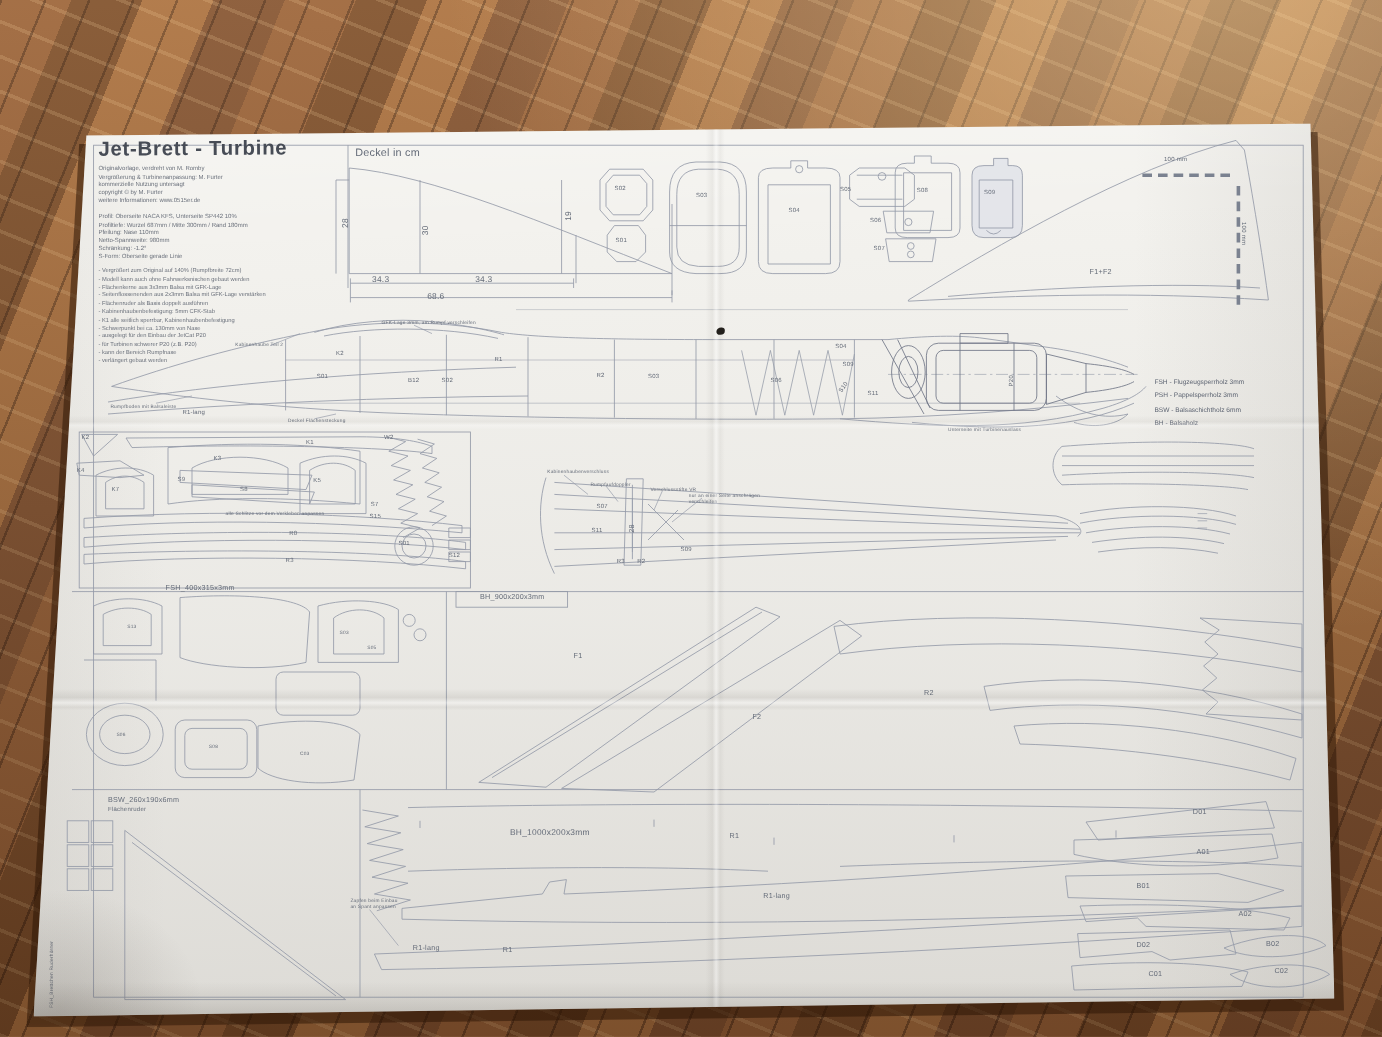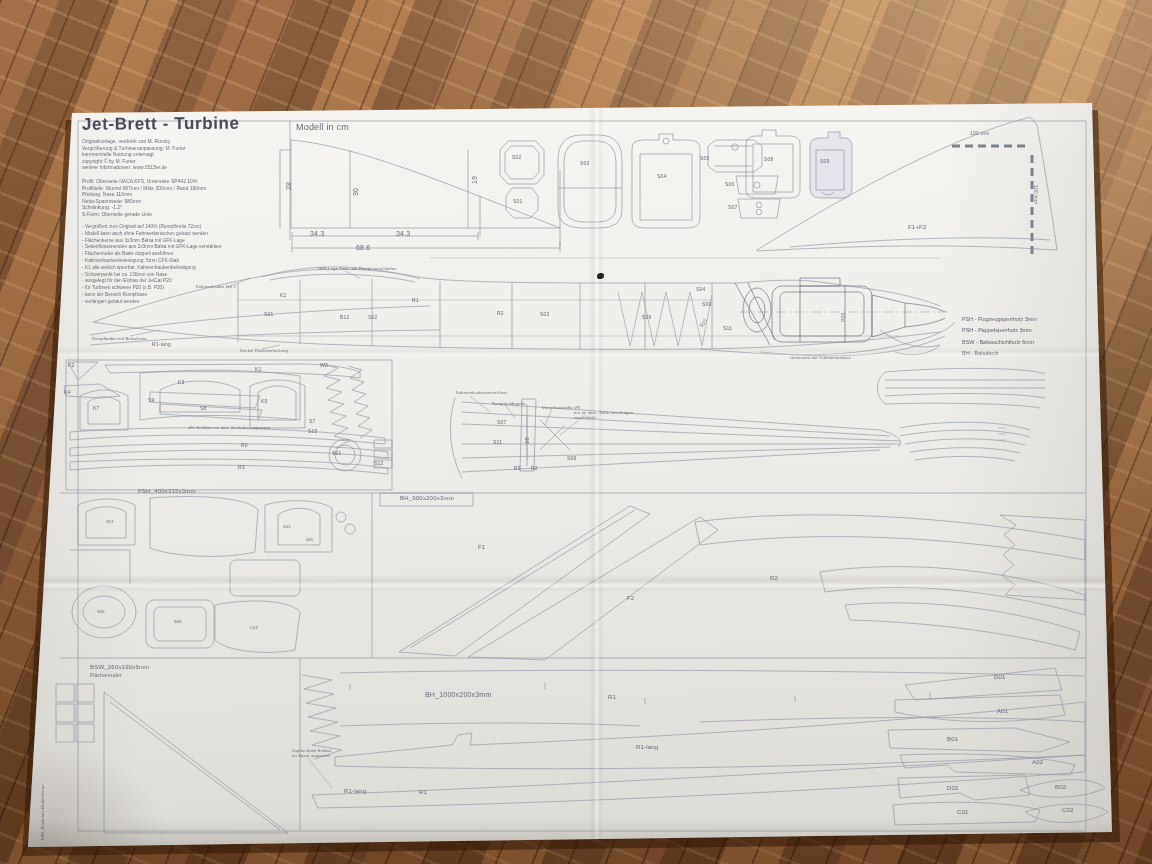--- a/index.html
+++ b/index.html
@@ -223,21 +223,21 @@
     </div>
 
   <div class="legend-block" id="legend-lines">
       <div class="legend-line">FSH - Flugzeugsperrholz 3mm</div>
       <div class="legend-line">PSH - Pappelsperrholz 3mm</div>
       <div class="legend-line">BSW - Balsaschichtholz 6mm</div>
       <div class="legend-line">BH - Balsaholz</div>
     </div>
 
   <div id="labels">
-      <span class="plan-label" style="left: 296px; top: 122px; font-size: 9px;">Modell in cm</span>
+      <span class="plan-label" style="left: 296px; top: 122px; font-size: 9px;">Deckel in cm</span>
       <span class="plan-label" style="left: 285px; top: 190px; font-size: 7px; transform: rotate(-90deg);">28</span>
       <span class="plan-label" style="left: 352px; top: 196px; font-size: 7px; transform: rotate(-90deg);">30</span>
       <span class="plan-label" style="left: 471px; top: 184px; font-size: 7px; transform: rotate(-90deg);">19</span>
       <span class="plan-label" style="left: 310px; top: 230px; font-size: 7px;">34.3</span>
       <span class="plan-label" style="left: 396px; top: 230px; font-size: 7px;">34.3</span>
       <span class="plan-label" style="left: 356px; top: 244px; font-size: 7px;">68.6</span>
       <span class="plan-label" style="left: 970px; top: 130px; font-size: 5px;">100 mm</span>
       <span class="plan-label" style="left: 1039px; top: 185px; font-size: 5px; transform: rotate(90deg);">100 mm</span>
       <span class="plan-label" style="left: 512px; top: 154px; font-size: 5px;">S02</span>
       <span class="plan-label" style="left: 513px; top: 198px; font-size: 5px;">S01</span>

